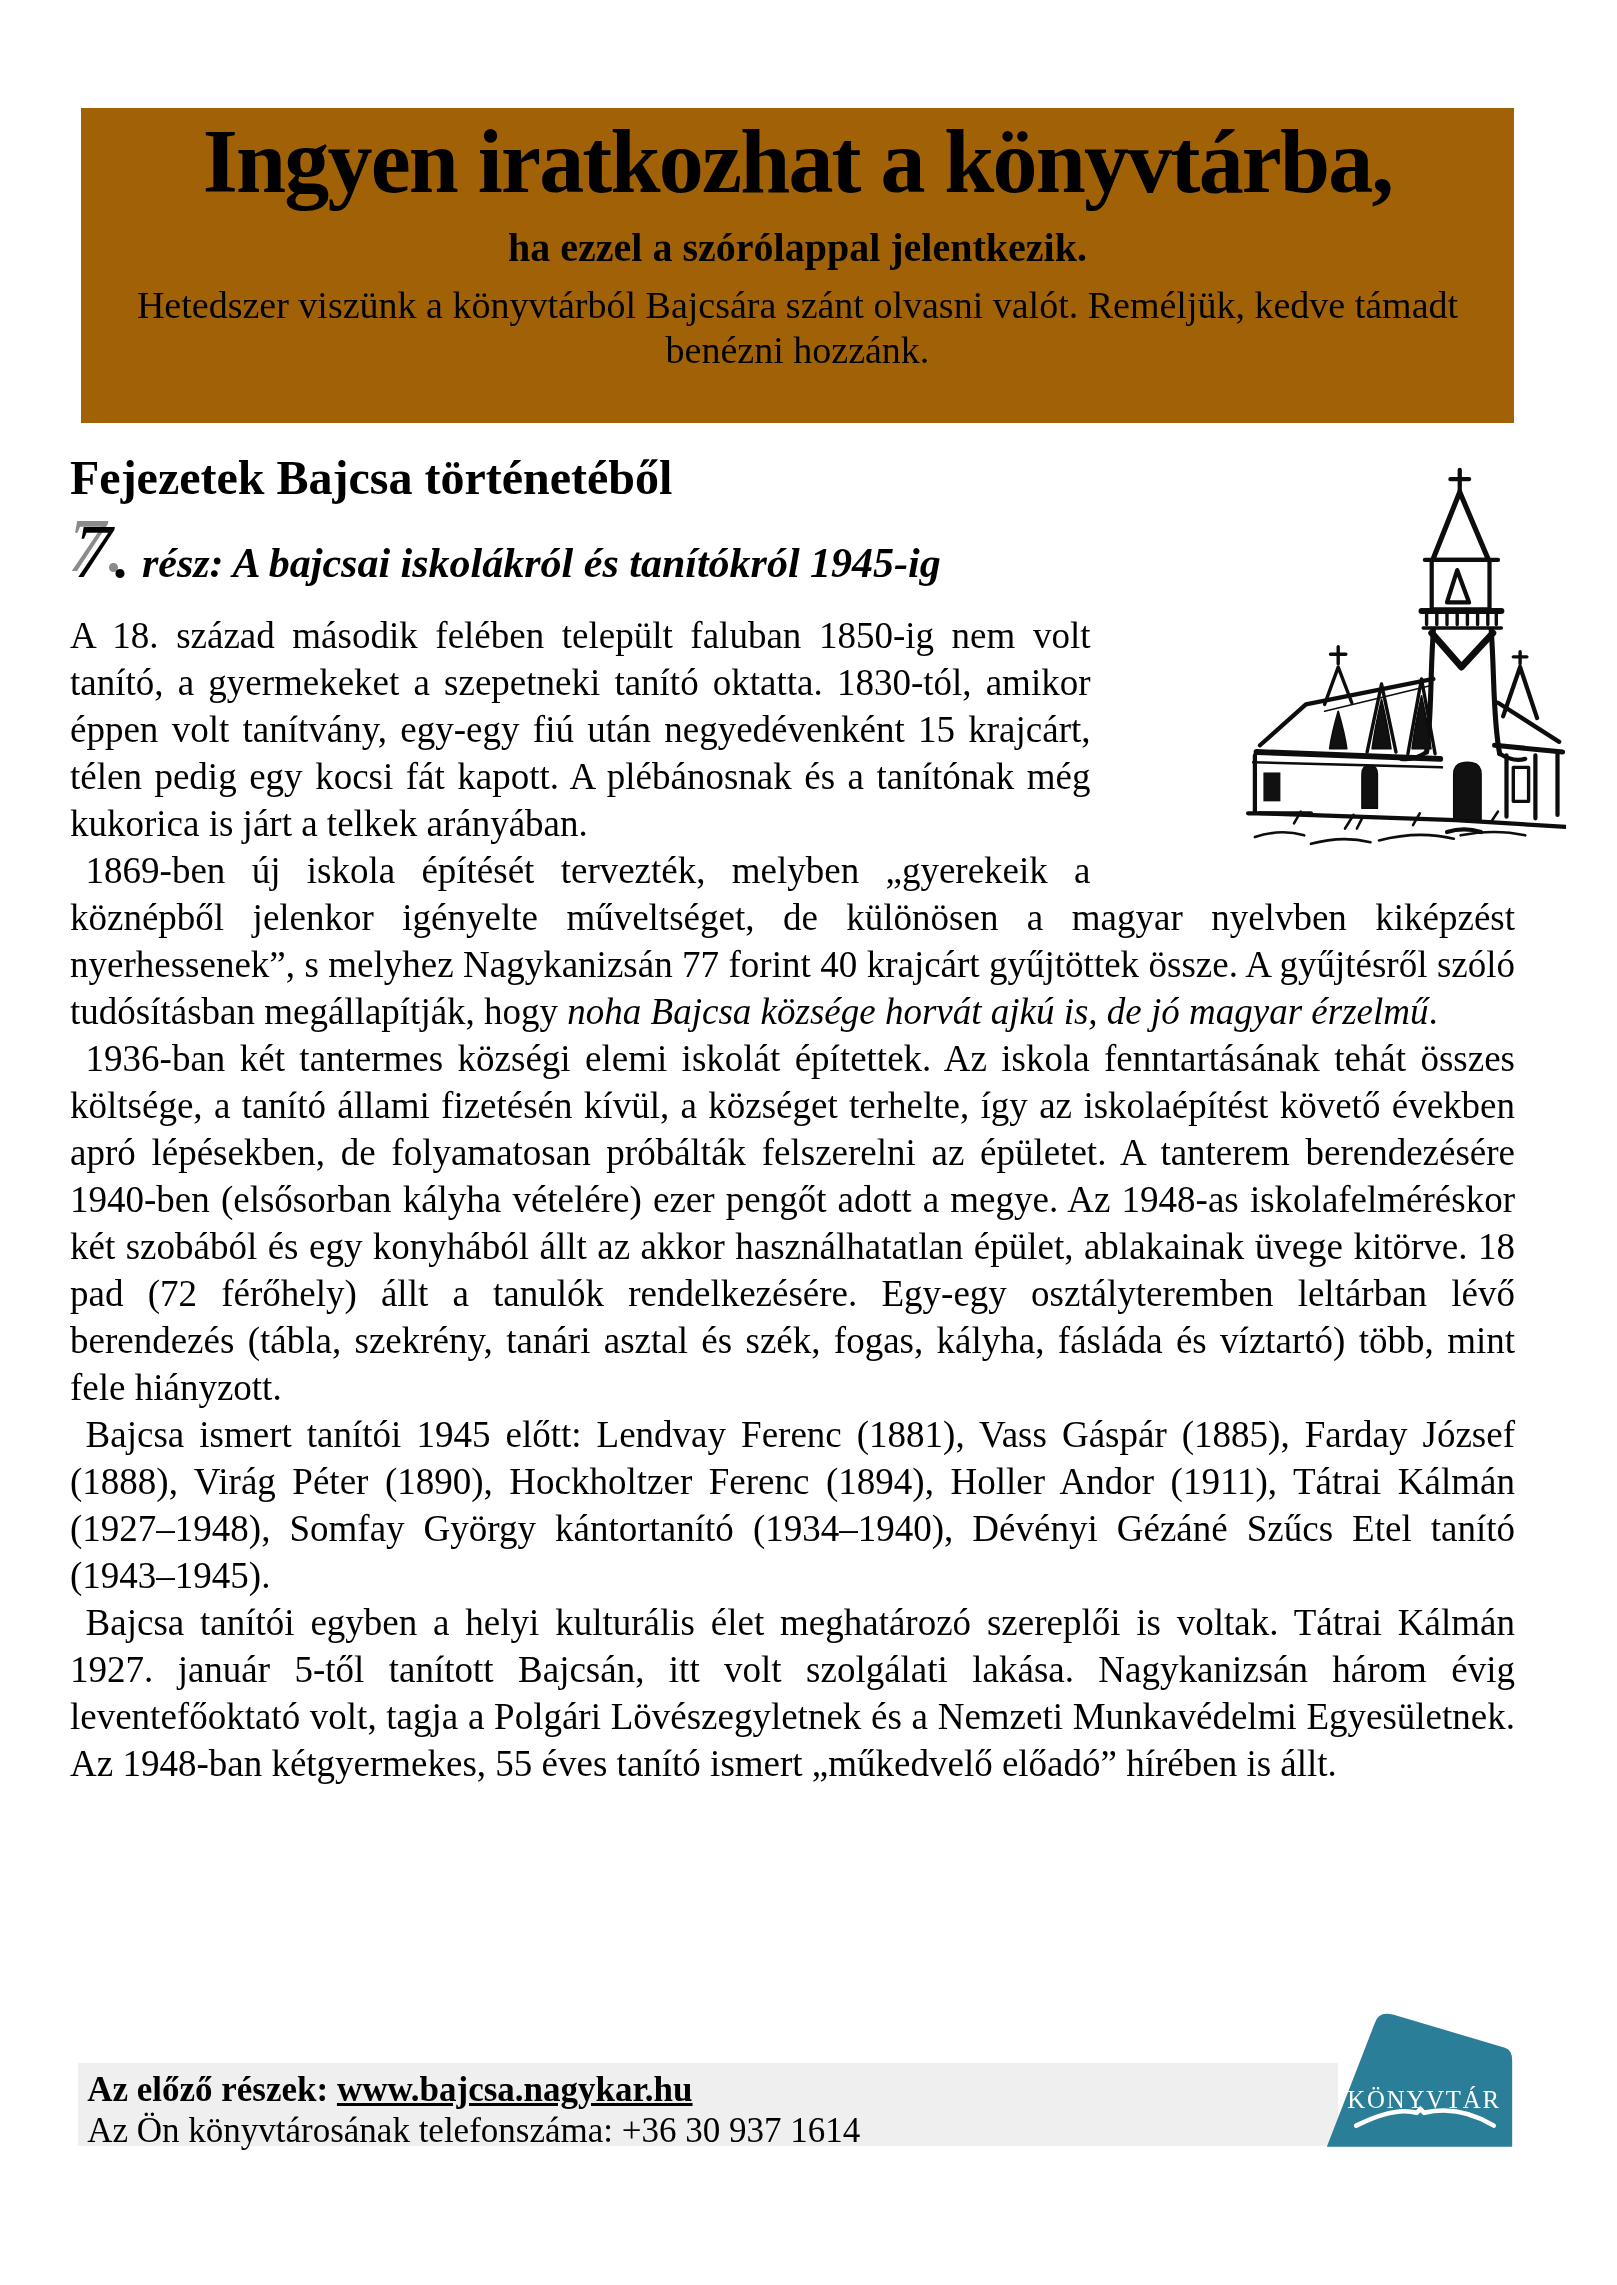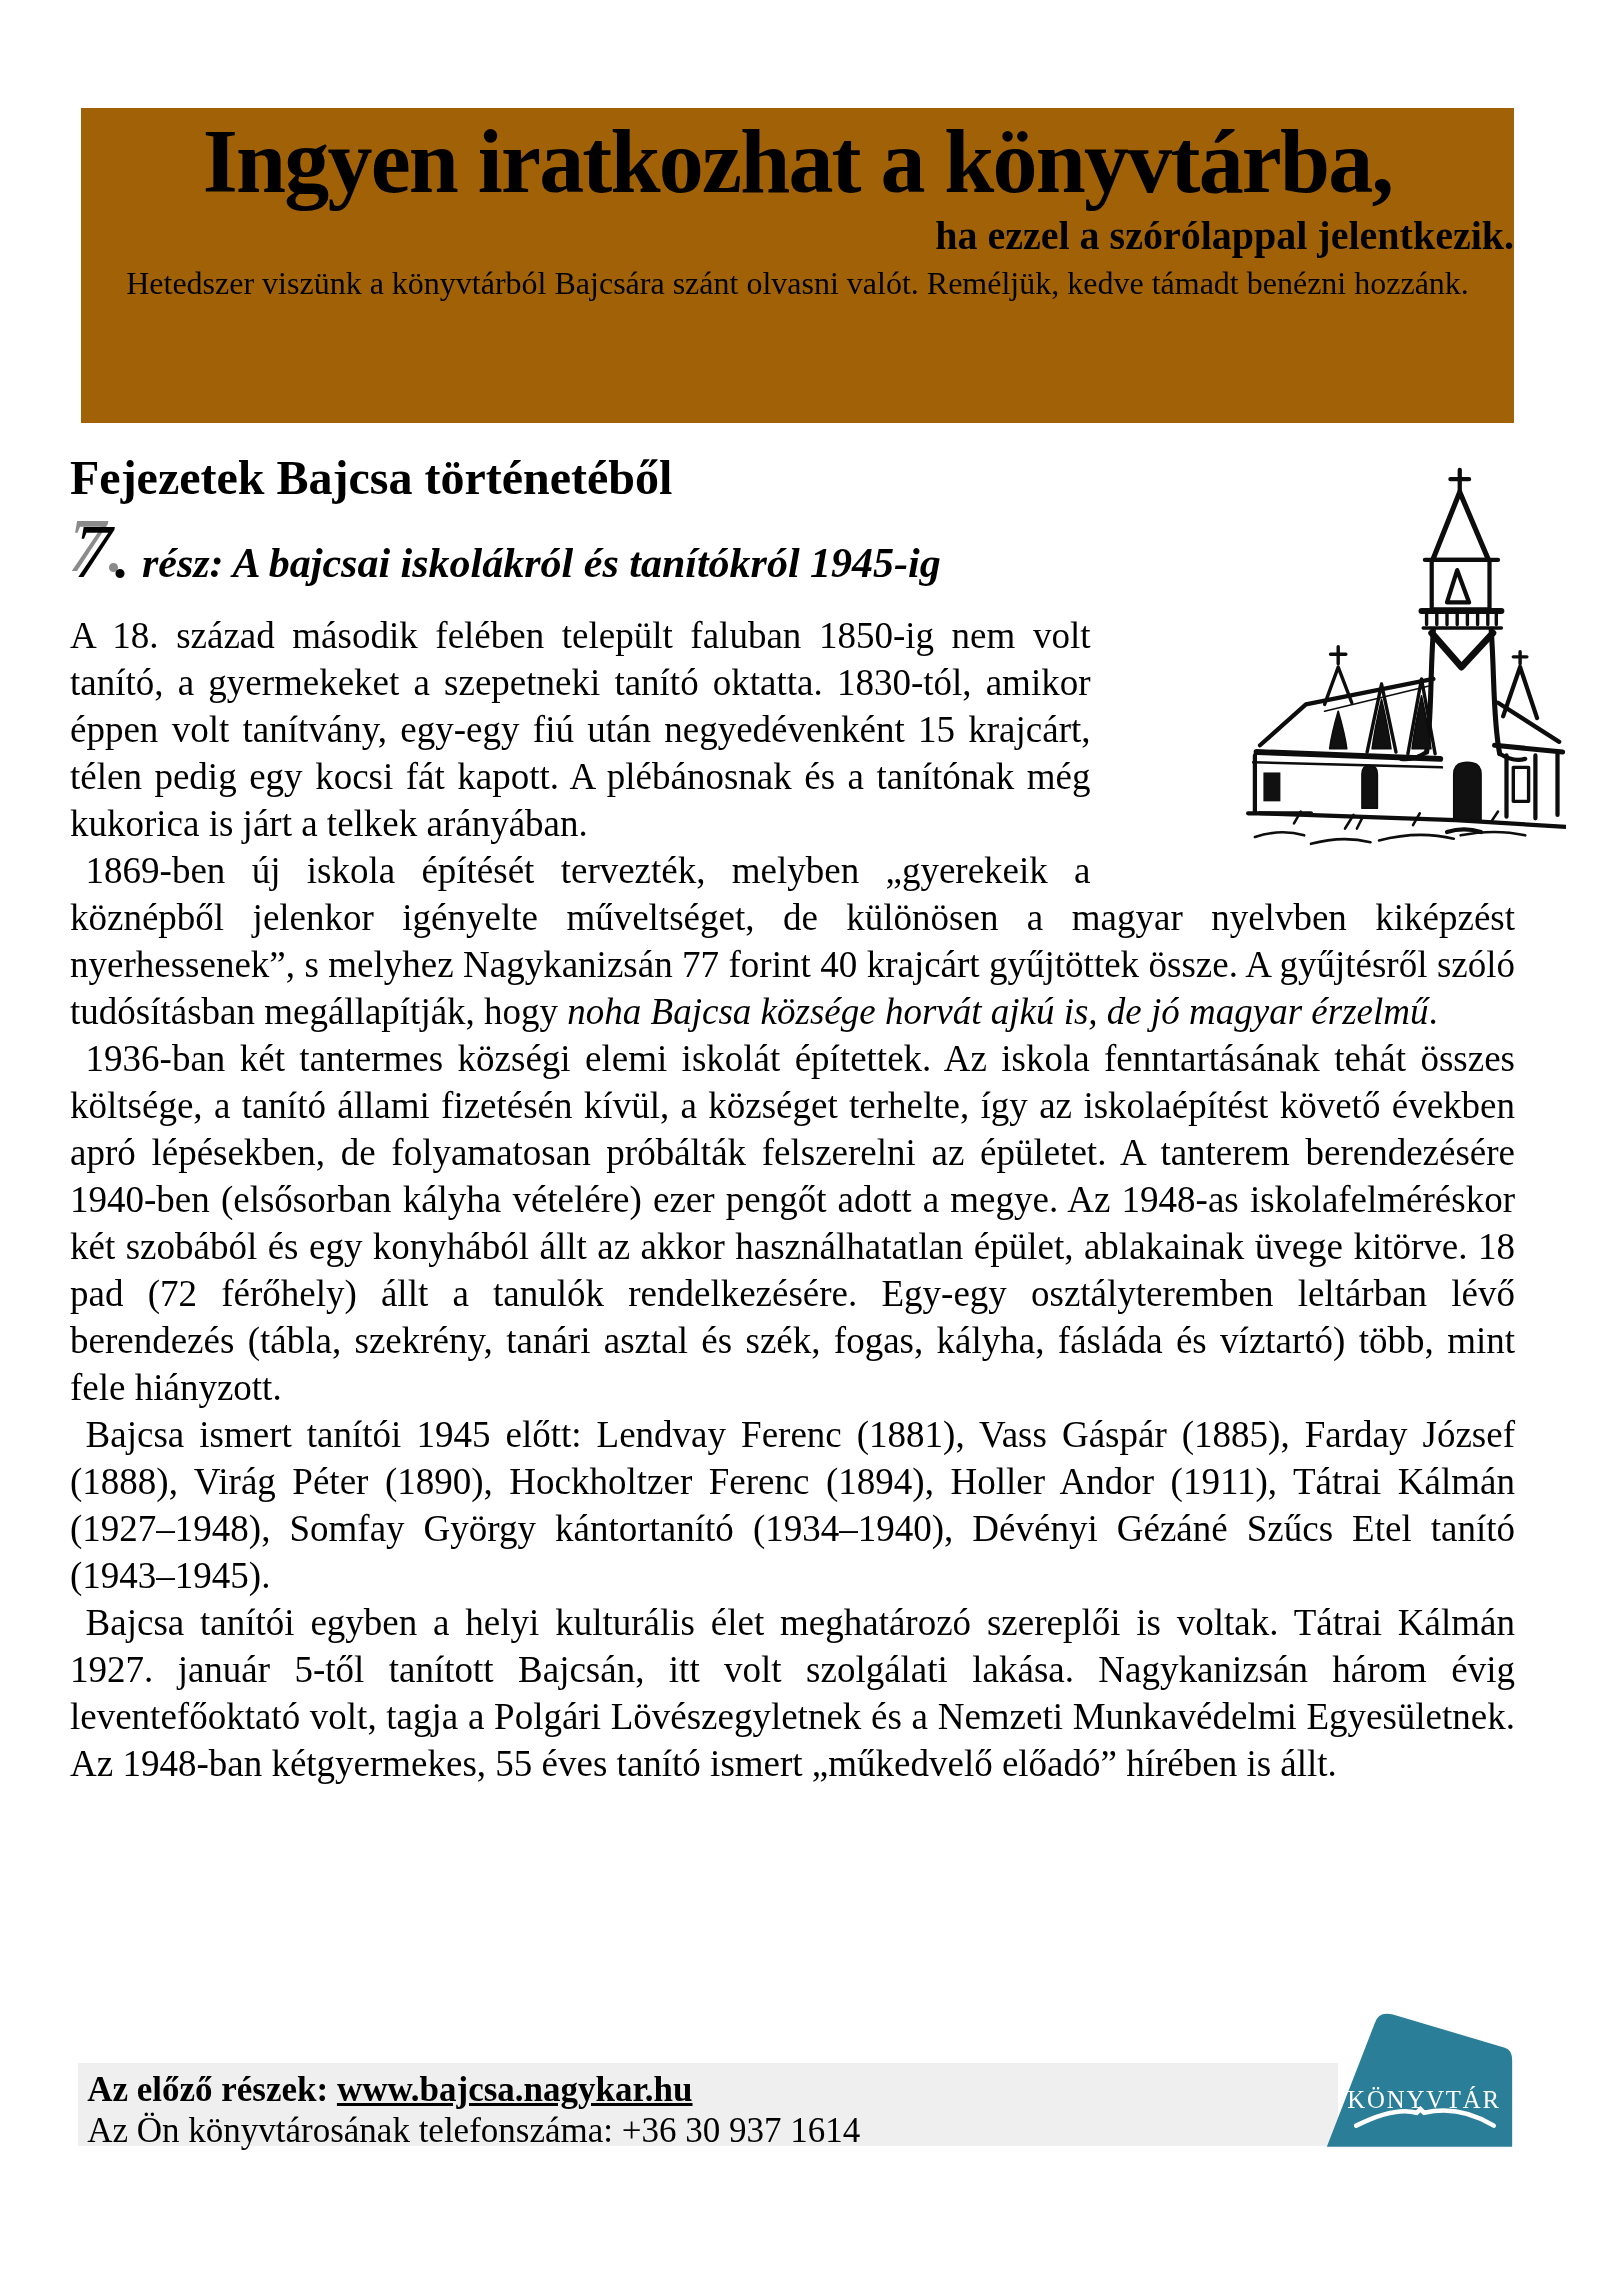--- a/index.html
+++ b/index.html
@@ -10,22 +10,22 @@
   }
   
   .header-box{
     position:absolute;left:81px;top:108px;width:1433px;height:315px;
     background:#a16207;text-align:center;box-sizing:border-box;padding-top:1.8px;
   }
   .main-title{
     font-size:90px;font-weight:bold;line-height:1.15;margin:0;
     letter-spacing:-1.8px;white-space:nowrap;
   }
-  .sub-title{font-size:40px;font-weight:bold;margin:0;line-height:1.15;text-align:right;}
-  .intro-line{font-size:32px;margin:5.5px auto 0;max-width:1359px;line-height:1.18;text-align:center;}
+  .sub-title{font-size:40px;font-weight:bold;margin:12px;line-height:1.15;}
+  .intro-line{font-size:38px;margin:5.5px auto 0;max-width:1359px;line-height:1.18;text-align:center;}
   .hours-line{font-size:38px;margin:3.7px 0 0;white-space:nowrap;}
   .hours-bold{font-weight:bold;}
   
   .article{position:absolute;left:70px;top:452px;width:1445px;}
   .church-float{
     float:right;width:459px;height:430px;margin:-7.3px -51px 5.5px 16.5px;
     display:flex;justify-content:flex-end;align-items:flex-start;
   }
   .section-heading{font-size:48px;font-weight:bold;margin:0;line-height:1.08;}
   .part-line{margin:9.2px 0 22px 3.7px;font-style:italic;white-space:nowrap;}

